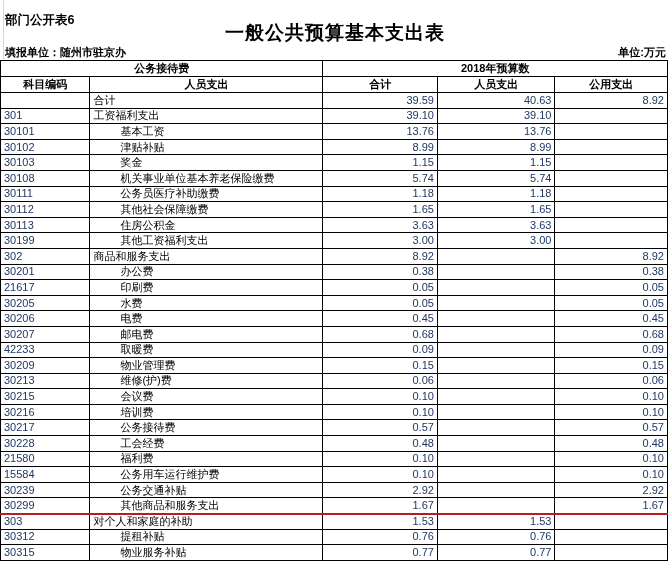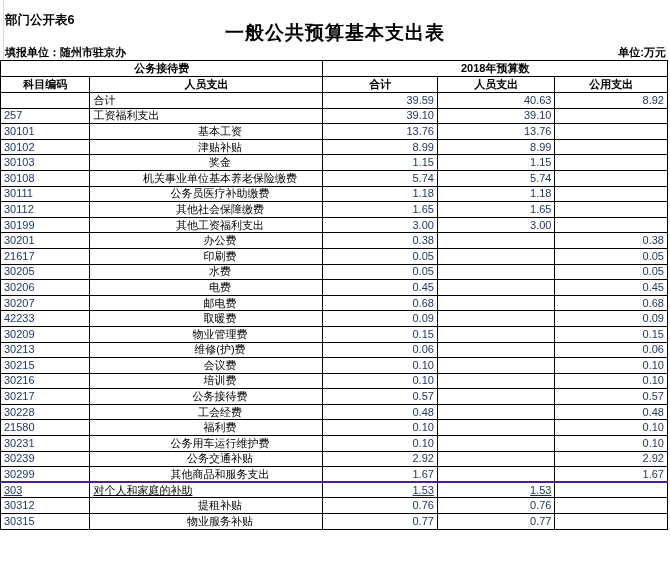--- a/index.html
+++ b/index.html
@@ -34,23 +34,23 @@
     font-size:11px;line-height:13px;
     padding:0 3px;overflow:hidden;white-space:nowrap;
     box-sizing:border-box;
   }
   table.budget th{font-weight:bold;text-align:center;padding:1px 2px;}
   tr.hdr1{height:14px;}
   tr.hdr2{height:15px;}
   tbody tr{height:15.6px;}
   td.code{text-align:left;color:#1F3864;font-family:"Liberation Sans","DejaVu Sans",sans-serif;}
   td.name{text-align:left;color:#000;}
-  td.name.indent{padding-left:30px;text-align:center;}
+  td.name.indent{padding-left:30px;}
   td.num{text-align:right;color:#1F3864;}
-  tr.thick-top td{border-top:2px solid #4c1d95;text-decoration:underline;}
+  tr.thick-top td{border-top:2px solid #b91c1c;}
   .c-code{width:89px;}
   .c-name{width:232px;}
   .c-total{width:114px;}
   .c-pers{width:117px;}
   .c-publ{width:112px;}
 </style>
 </head>
 <body>
 
 <div class="sheet">
@@ -88,21 +88,21 @@
     </thead>
     <tbody>
         <tr>
           <td class="code"></td>
           <td class="name">合计</td>
           <td class="num">39.59</td>
           <td class="num">40.63</td>
           <td class="num">8.92</td>
         </tr>
         <tr>
-          <td class="code">257</td>
+          <td class="code">301</td>
           <td class="name">工资福利支出</td>
           <td class="num">39.10</td>
           <td class="num">39.10</td>
           <td class="num"></td>
         </tr>
         <tr>
           <td class="code">30101</td>
           <td class="name indent">基本工资</td>
           <td class="num">13.76</td>
           <td class="num">13.76</td>
@@ -137,27 +137,41 @@
           <td class="num"></td>
         </tr>
         <tr>
           <td class="code">30112</td>
           <td class="name indent">其他社会保障缴费</td>
           <td class="num">1.65</td>
           <td class="num">1.65</td>
           <td class="num"></td>
         </tr>
         <tr>
+          <td class="code">30113</td>
+          <td class="name indent">住房公积金</td>
+          <td class="num">3.63</td>
+          <td class="num">3.63</td>
+          <td class="num"></td>
+        </tr>
+        <tr>
           <td class="code">30199</td>
           <td class="name indent">其他工资福利支出</td>
           <td class="num">3.00</td>
           <td class="num">3.00</td>
           <td class="num"></td>
         </tr>
         <tr>
+          <td class="code">302</td>
+          <td class="name">商品和服务支出</td>
+          <td class="num">8.92</td>
+          <td class="num"></td>
+          <td class="num">8.92</td>
+        </tr>
+        <tr>
           <td class="code">30201</td>
           <td class="name indent">办公费</td>
           <td class="num">0.38</td>
           <td class="num"></td>
           <td class="num">0.38</td>
         </tr>
         <tr>
           <td class="code">21617</td>
           <td class="name indent">印刷费</td>
           <td class="num">0.05</td>
@@ -235,21 +249,21 @@
           <td class="num">0.48</td>
         </tr>
         <tr>
           <td class="code">21580</td>
           <td class="name indent">福利费</td>
           <td class="num">0.10</td>
           <td class="num"></td>
           <td class="num">0.10</td>
         </tr>
         <tr>
-          <td class="code">30231</td>
+          <td class="code">15584</td>
           <td class="name indent">公务用车运行维护费</td>
           <td class="num">0.10</td>
           <td class="num"></td>
           <td class="num">0.10</td>
         </tr>
         <tr>
           <td class="code">30239</td>
           <td class="name indent">公务交通补贴</td>
           <td class="num">2.92</td>
           <td class="num"></td>

